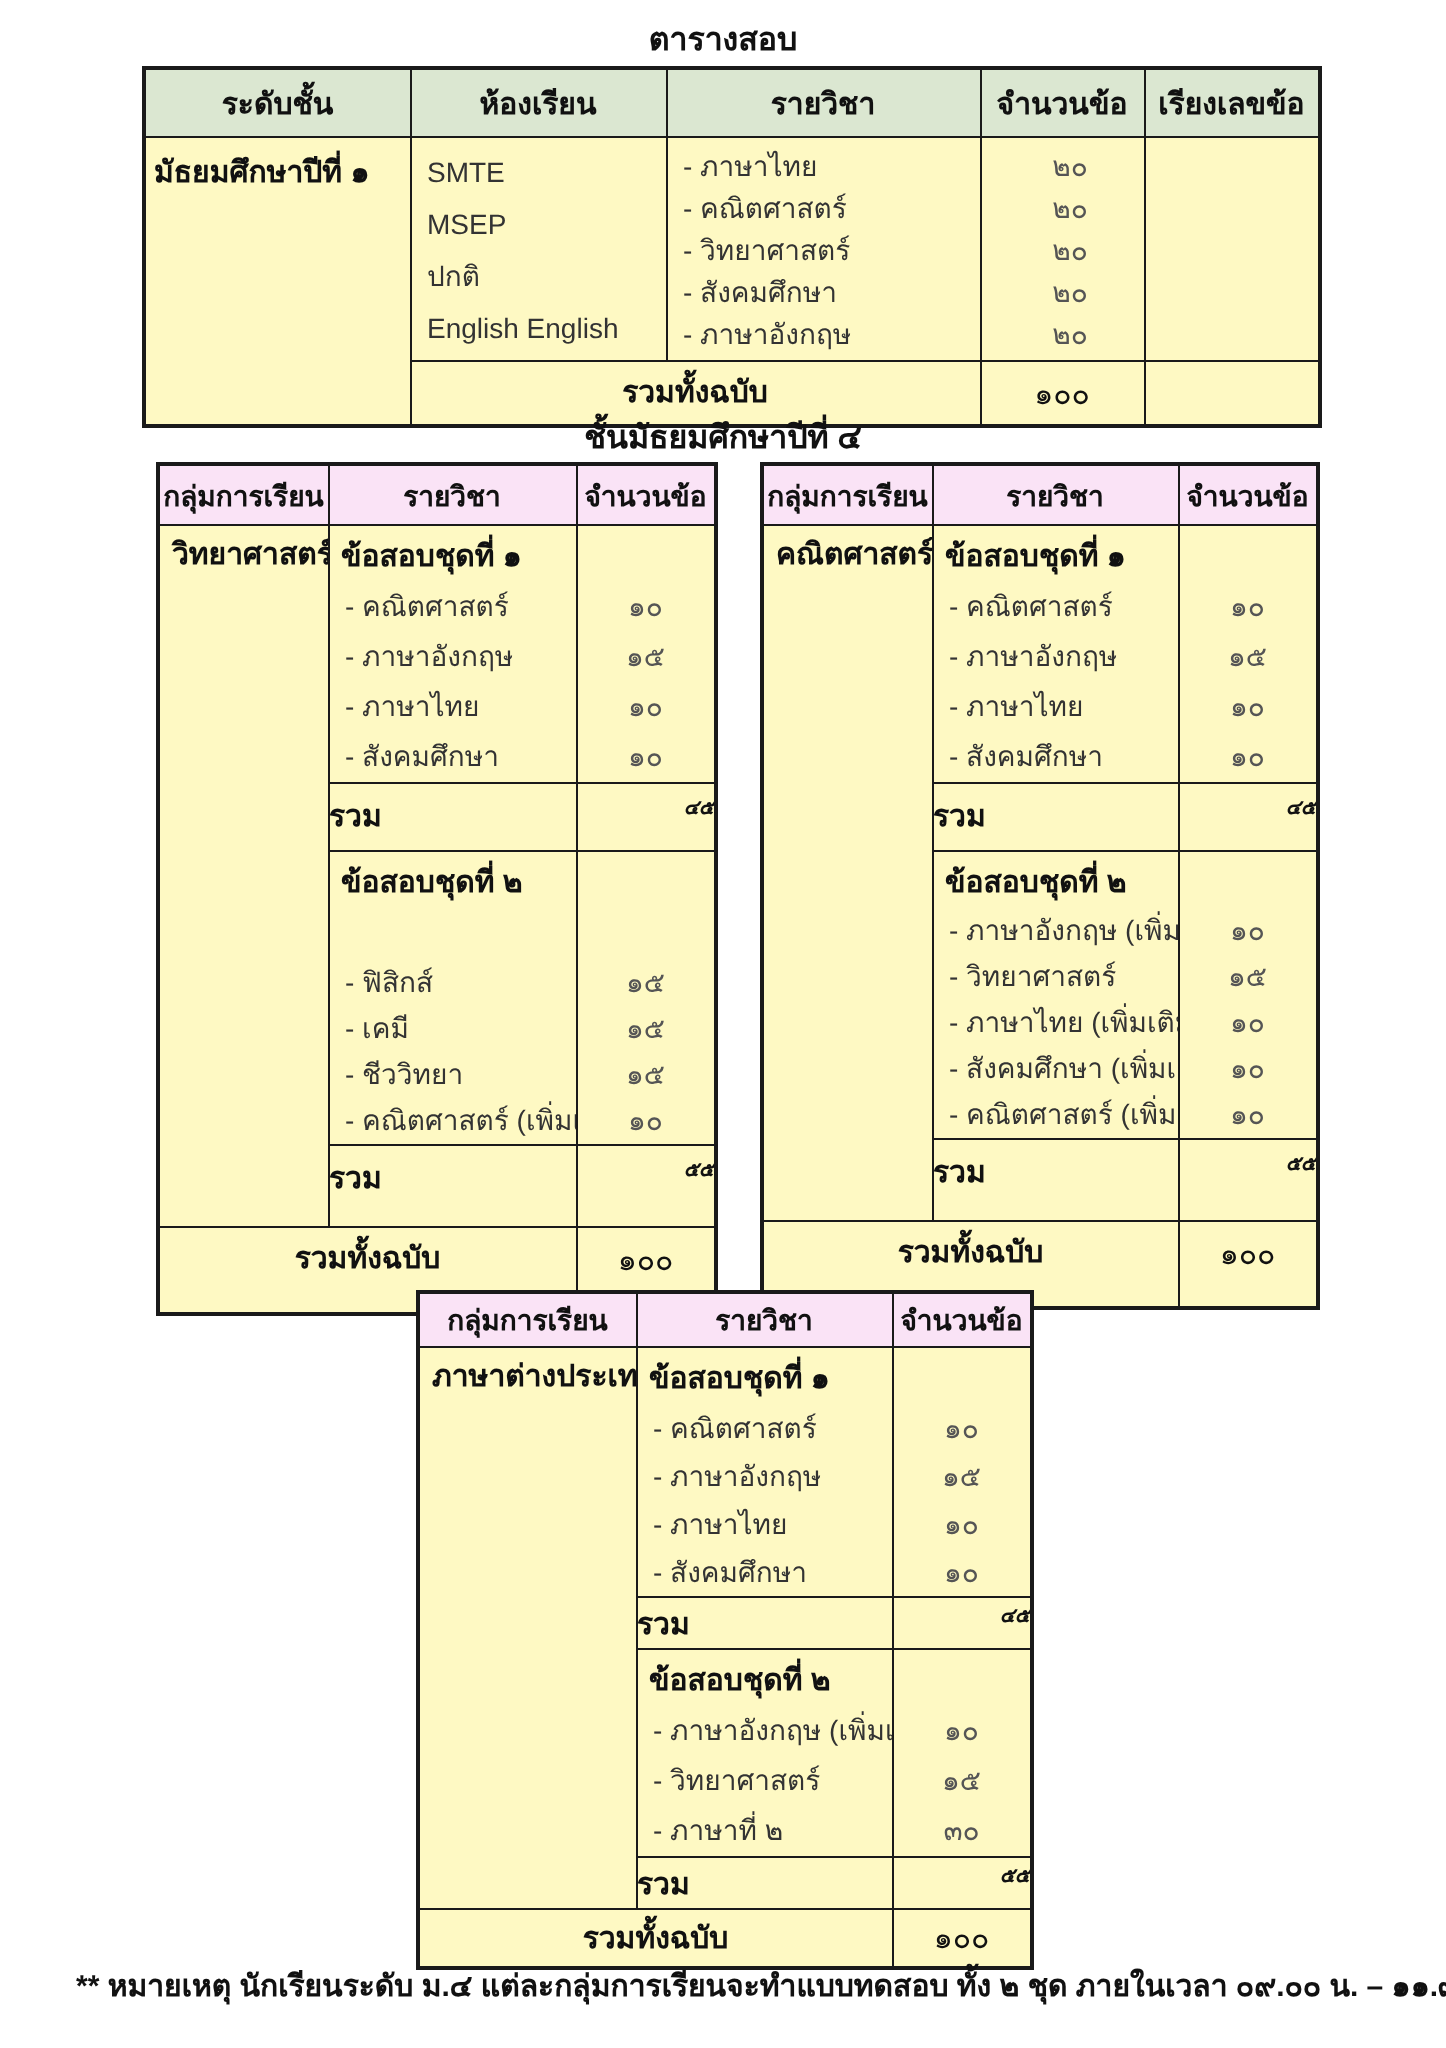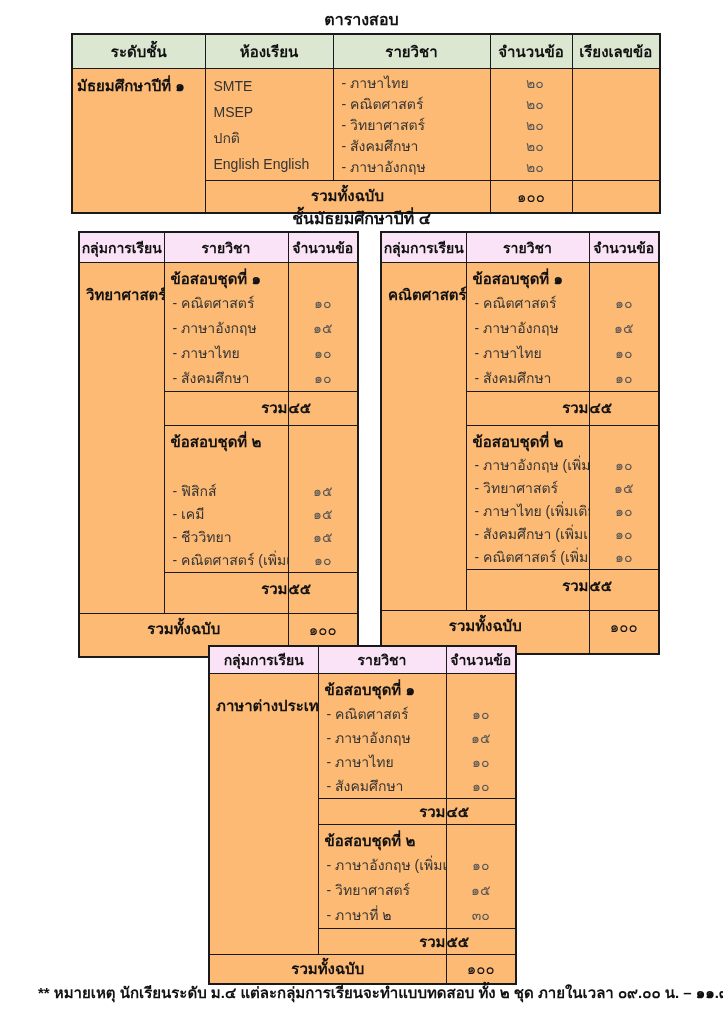--- a/index.html
+++ b/index.html
@@ -5,21 +5,21 @@
   html,body{margin:0;padding:0;}
   body{
     width:723px;height:1024px;background:#ffffff;position:relative;
     font-family:"Liberation Sans","DejaVu Sans",sans-serif;
     color:#222;overflow:hidden;
   }
   .doc-title{
     position:absolute;top:7px;left:0;right:0;text-align:center;
     font-size:16px;font-weight:bold;color:#111;
   }
-  table{border-collapse:collapse;table-layout:fixed;position:absolute;background:#fdba74;}
+  table{border-collapse:collapse;table-layout:fixed;position:absolute;background:#fef9c3;}
   th,td{border:1px solid var(--border);padding:0;vertical-align:top;overflow:hidden;}
   table{border:2px solid var(--border);}
   th{
     background:var(--hdr);font-weight:bold;font-size:15px;color:#111;
     vertical-align:middle;text-align:center;
   }
   
   .t-top{top:33px;left:71px;width:588px;}
   .t-top th{height:33px;background:var(--green);}
   .level-cell{padding:5px 0 0 4px;font-weight:bold;font-size:15px;color:#111;}
@@ -35,35 +35,35 @@
   .total-num{text-align:center;font-weight:normal;font-size:15px;color:#111;padding-top:4px;}
   
   .section-title{
     position:absolute;top:206px;left:0;right:0;text-align:center;
     font-size:16px;font-weight:bold;color:#111;
   }
   
   .m4-left{top:231px;left:78px;width:280px;}
   .m4-right{top:231px;left:380px;width:278px;}
   .t-m4 th{height:29px;background:var(--pink);font-size:14px;}
-  .prog{padding:20px 0 0 6px;font-weight:bold;font-size:15px;color:#111;white-space:nowrap;}
+  .prog{padding:2px 0 0 6px;font-weight:bold;font-size:15px;color:#111;white-space:nowrap;}
   .set-title{line-height:24px;font-weight:bold;font-size:15px;color:#111;padding-left:6px;white-space:nowrap;}
   .spacer{height:24px;}
   .blk{padding:4px 0 0 0;}
   .blk .ln{padding-left:8px;}
   .blk .num{padding-left:0;}
   .t-m4 .b1 td{height:124px;}
   .t-m4 .b1 .ln{line-height:25px;}
   .t-m4 .s1 td{height:29px;}
   .t-m4 .b2 td{height:136px;}
   .t-m4 .b2 .ln{line-height:23px;}
   .gap{margin-top:26px;}
   .t-m4 .s2 td{height:36px;}
-  .sum-label{text-align:right;font-weight:bold;font-size:15px;color:#111;padding-top:4px;}
-  .sum-num{text-align:left;font-weight:bold;font-size:15px;color:#111;padding-top:4px;}
+  .sum-label{text-align:left;font-weight:bold;font-size:15px;color:#111;padding-top:4px;}
+  .sum-num{text-align:right;font-weight:bold;font-size:10px;color:#111;padding-top:4px;font-style:italic;}
   .t-m4 .grand td{height:38px;}
   
   .t-bottom{top:645px;left:208px;width:307px;}
   .t-bottom th{height:26px;}
   .t-bottom .b1 td{height:118px;}
   .t-bottom .b1 .ln{line-height:24px;}
   .t-bottom .s1 td{height:22px;}
   .t-bottom .s1 .sum-label,.t-bottom .s1 .sum-num{padding-top:1px;}
   .t-bottom .b2 td{height:96px;}
   .t-bottom .b2 .ln{line-height:25px;}

